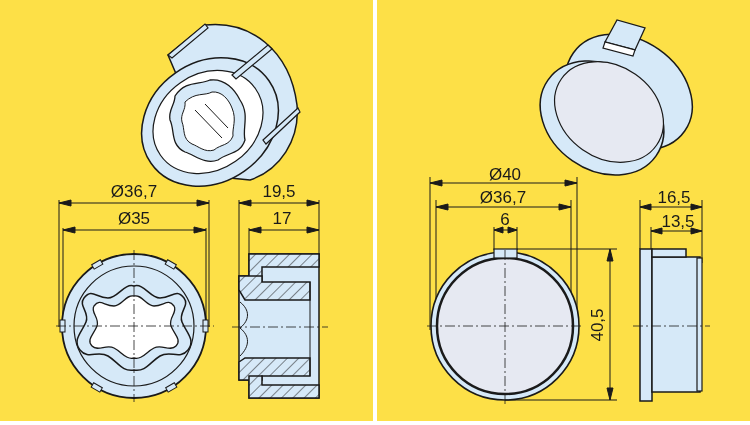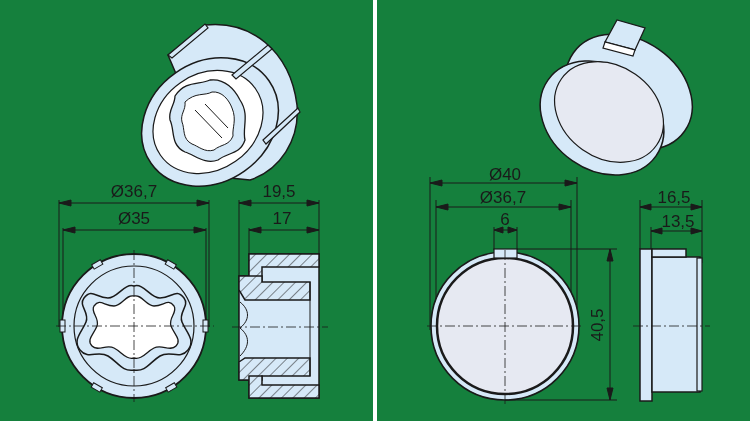--- a/index.html
+++ b/index.html
@@ -1,17 +1,17 @@
 <!DOCTYPE html>
 <html><head>
 <meta charset="utf-8">
 <style>
   html,body{margin:0;padding:0;background:#ffffff;}
   body{width:750px;height:425px;position:relative;overflow:hidden;font-family:"Liberation Sans",sans-serif;}
-  .panel{position:absolute;top:0;height:421px;background:#15803d;}
+  .panel{position:absolute;top:0;height:421px;background:#fde047;}
   #panel-left{left:0;width:373px;}
   #panel-right{left:377px;width:373px;}
   svg{position:absolute;left:0;top:0;}
   .dimtext{font-family:"Liberation Sans",sans-serif;font-size:17px;fill:#1a1a1a;}
 </style>
 </head>
 <body>
 
 <div id="panel-left" class="panel">
 <svg width="373" height="421" viewBox="0 0 373 421">

